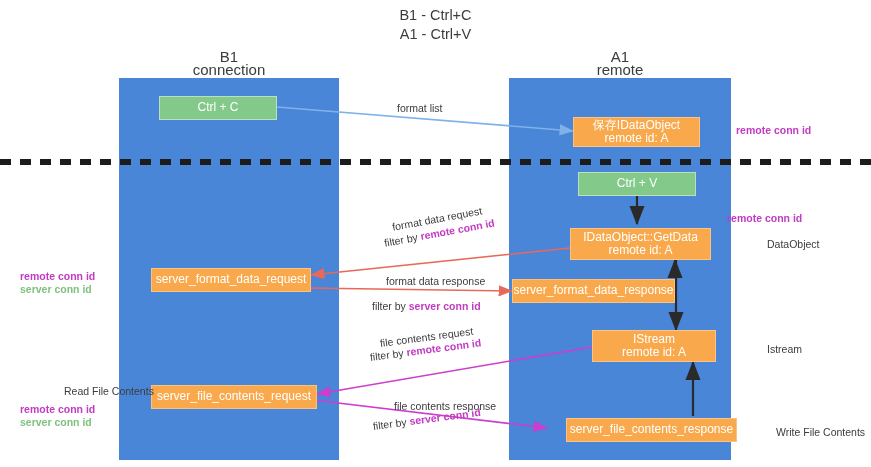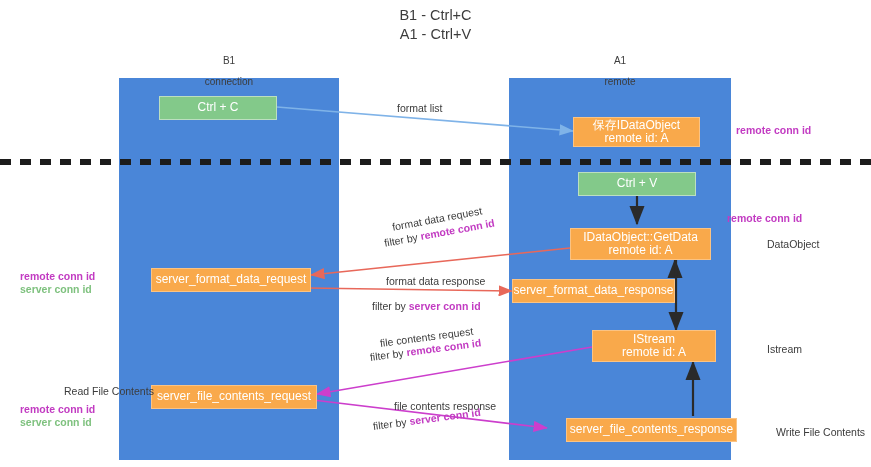--- a/index.html
+++ b/index.html
@@ -18,21 +18,21 @@
   
   .lay{position:absolute;left:0;top:0;width:871px;height:467px;pointer-events:none;}
   .lay > *{pointer-events:auto;}
 
   .title{
     position:absolute;left:0;top:6px;width:871px;text-align:center;
     font-size:14.5px;line-height:19px;color:#3c3c3c;white-space:pre;
   }
 
   .colhead{
-    position:absolute;text-align:center;font-size:10px;line-height:21px;
+    position:absolute;text-align:center;font-size:15px;line-height:13px;
     color:#3c3c3c;white-space:pre;
   }
 
   .box{
     position:absolute;box-sizing:border-box;
     display:flex;align-items:center;justify-content:center;
     text-align:center;color:#ffffff;
     font-size:12px;line-height:13.5px;
     border:1px solid rgba(255,255,255,.55);
     white-space:pre;

